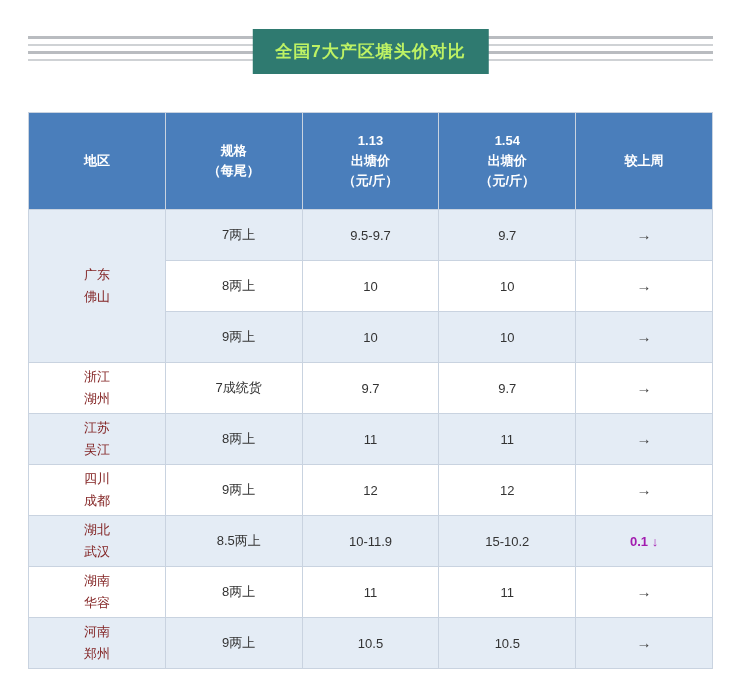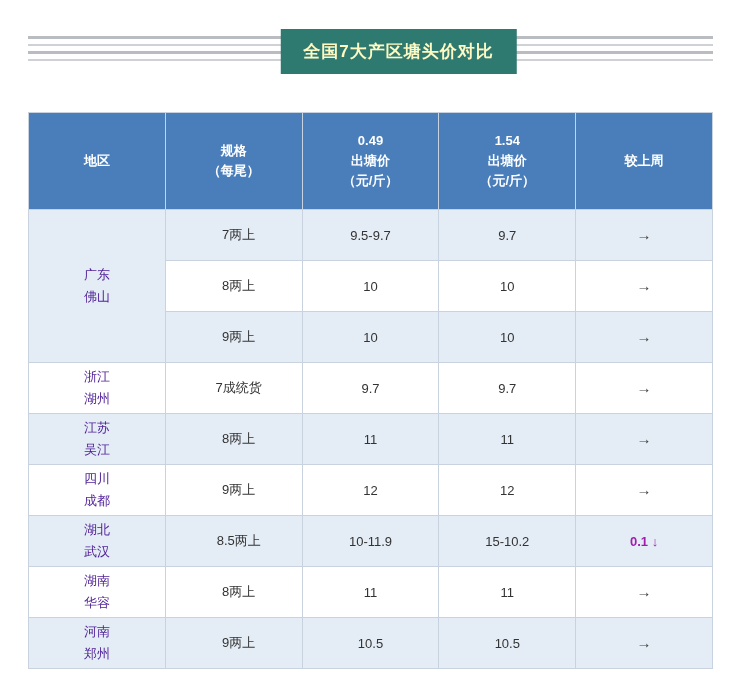--- a/index.html
+++ b/index.html
@@ -44,28 +44,27 @@
   .banner-lines .ln.thin {
     height: 2px;
     background: #cfd2d5;
   }
   .banner-title {
     position: absolute;
     left: 50%;
     top: 16px;
     transform: translateX(-50%);
     background: #2f7a70;
-    color: #fef9c3;
+    color: #bef264;
     font-size: 17px;
     font-weight: bold;
     letter-spacing: 1px;
     padding: 10px 22px;
     white-space: nowrap;
     box-shadow: 0 0 0 1px #2f7a70;
-    margin-left: 28px;
   }
 
   
   .table-wrap {
     position: absolute;
     left: 28px;
     top: 98px;
     width: 685px;
   }
   table.price {
@@ -86,21 +85,21 @@
     height: 94px;
     line-height: 1.55;
     border-color: #4a7ebb;
     font-size: 13px;
   }
   thead th .ln2 { display: block; }
 
   td.region {
     width: 99px;
     line-height: 1.7;
-    color: #4c1d95;
+    color: #7f1d1d;
   }
   td.spec { width: 156px; padding-left: 11px; }
   td.pricecell { width: 168px; margin-left: 8px; }
   td.cmp { width: 134px; }
 
   tbody tr td { height: 48px; }
 
   .row-alt td { background: #e4ecf5; }
   .row-plain td { background: #ffffff; }
 
@@ -142,21 +141,21 @@
   <div class="table-wrap">
     <table class="price">
       <thead>
         <tr>
           <th class="region">地区</th>
           <th class="spec">
             <span class="ln2">规格</span>
             <span class="ln2">（每尾）</span>
           </th>
           <th class="pricecell">
-            <span class="ln2">0.49</span>
+            <span class="ln2">1.13</span>
             <span class="ln2">出塘价</span>
             <span class="ln2">（元/斤）</span>
           </th>
           <th class="pricecell">
             <span class="ln2">1.54</span>
             <span class="ln2">出塘价</span>
             <span class="ln2">（元/斤）</span>
           </th>
           <th class="cmp">较上周</th>
         </tr>

